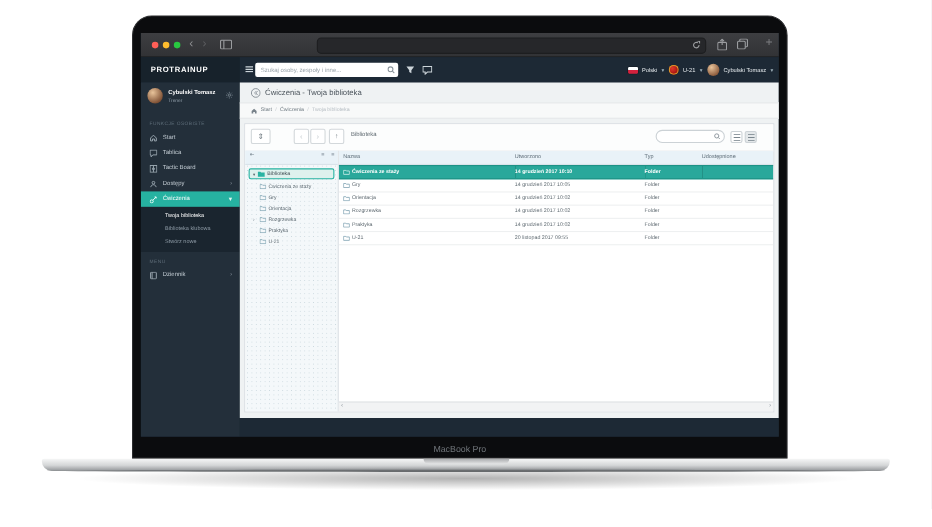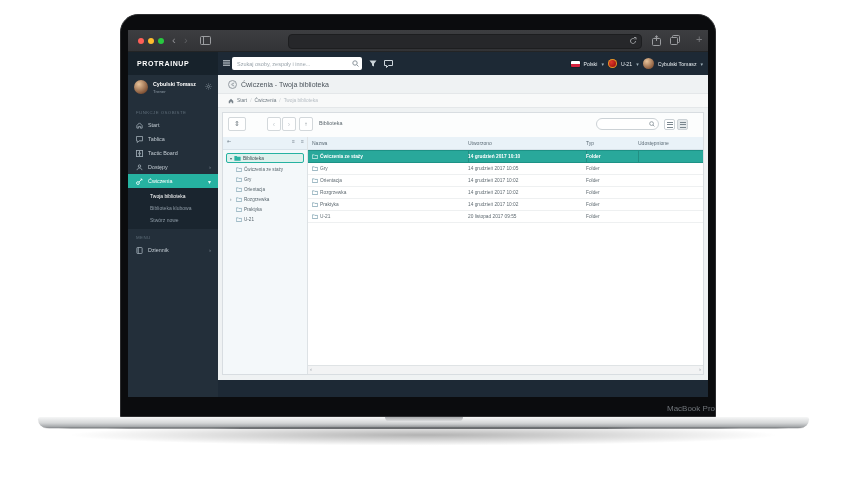--- a/index.html
+++ b/index.html
@@ -1,21 +1,21 @@
 <!DOCTYPE html>
 <html style="--accent: #26b2a1; --rowsel: #29a89b; --topbar: #1d2935; --side: #232f3a;"><head>
 <meta charset="utf-8">
 <style>
   html,body{margin:0;padding:0;background:#fff;}
   .stage{position:relative;width:847px;height:479px;background:#fff;overflow:hidden;
          font-family:"Liberation Sans","DejaVu Sans",sans-serif;}
   
   .bezel{position:absolute;left:120px;top:14px;width:596px;height:403px;background:#0b0c0e;
          border-radius:18px 18px 0 0;border:1px solid #2c2d2f;box-sizing:border-box;}
-  .brand{position:absolute;left:0;right:0;bottom:3px;text-align:right;font-size:8px;color:#70757a;}
+  .brand{position:absolute;left:0;right:0;bottom:3px;text-align:center;font-size:8px;color:#70757a;}
   .screen{position:absolute;left:7px;top:15px;width:580px;height:367px;background:#1d2935;overflow:hidden;}
   .base{position:absolute;left:38px;top:417px;width:771px;height:11px;
         background:linear-gradient(#f6f7f7,#d4d6d7 55%,#94979a);border-radius:3px 3px 12px 12px;}
   .notch{position:absolute;left:50%;margin-left:-39px;top:0;width:78px;height:5px;
          background:linear-gradient(#a9abad,#e6e7e8);border-radius:0 0 8px 8px;}
   .baserim{position:absolute;left:4px;right:4px;bottom:-1px;height:2px;background:#75787b;border-radius:50%;}
   .shadow{position:absolute;left:55px;top:424px;width:737px;height:22px;
           background:radial-gradient(ellipse at center,rgba(0,0,0,.30) 0%,rgba(0,0,0,0) 68%);}
   
   .chrome{position:absolute;left:0;top:0;width:580px;height:22px;

